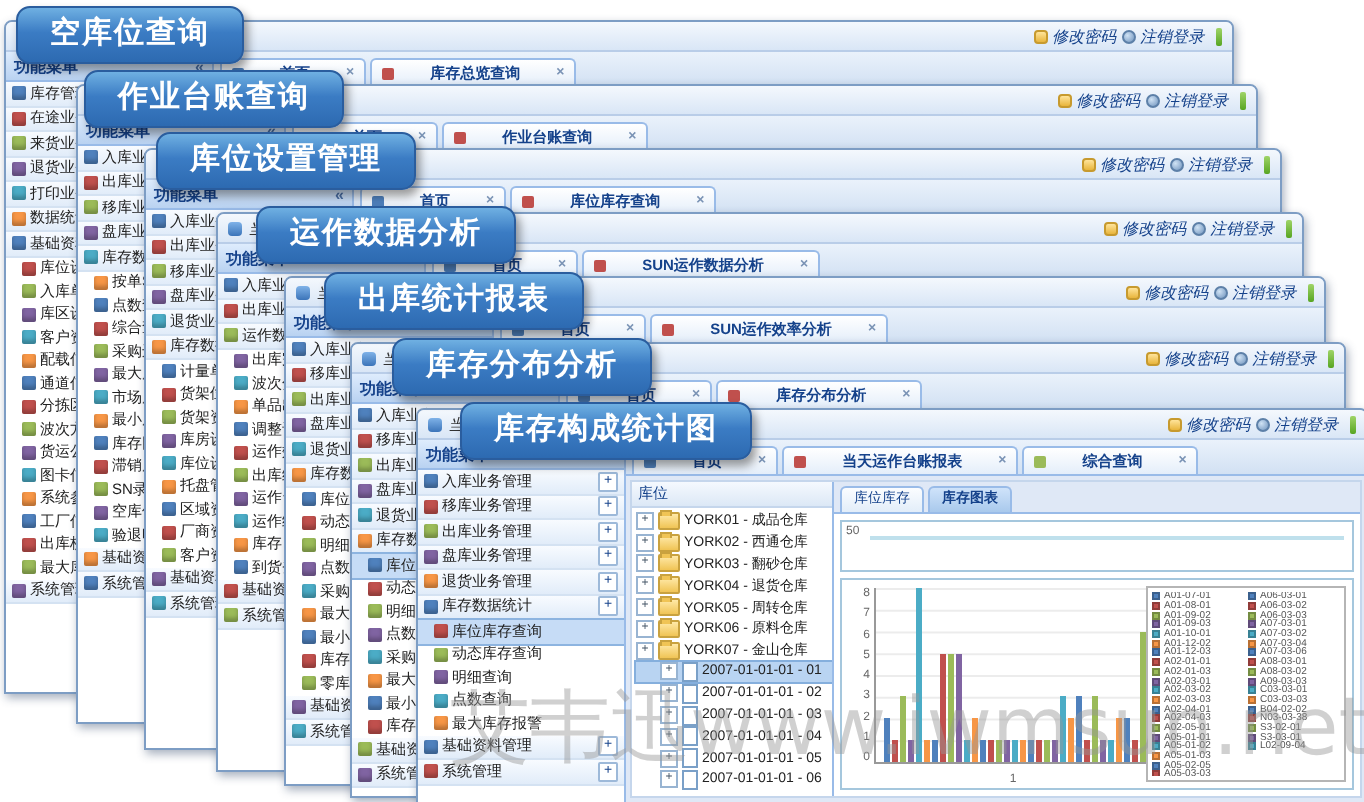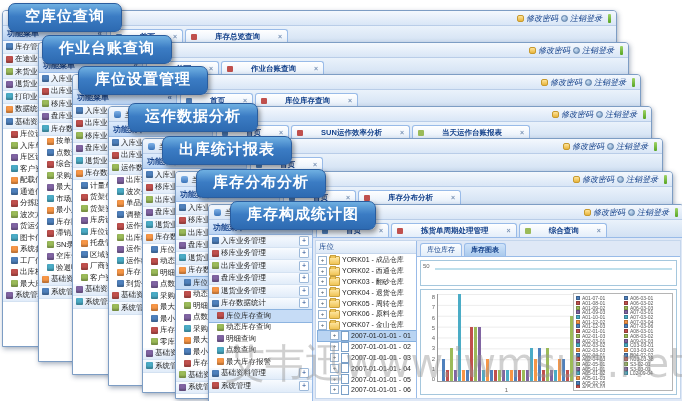--- a/index.html
+++ b/index.html
@@ -623,26 +623,21 @@
     <div class="mainarea">
       <div class="tabstrip">
 
       <span class="tab">
             <span class="tic" style="background: rgb(79, 129, 189);"></span>
             <span>首页</span>
             <span class="tx">×</span>
           </span>
           <span class="tab">
             <span class="tic" style="background: rgb(192, 80, 77);"></span>
-            <span>SUN运作效率分析</span>
-            <span class="tx">×</span>
-          </span>
-          <span class="tab">
-            <span class="tic" style="background: rgb(155, 187, 89);"></span>
-            <span>当天运作台账报表</span>
+            <span>SUN运作数据分析</span>
             <span class="tx">×</span>
           </span>
         </div>
       <div class="content"></div>
     </div>
   </div>
 </div>
 
 <div class="win" style="left:142px;top:138px;width:519px;height:253px;z-index:5">
   <div class="userbar">
@@ -755,20 +750,25 @@
         </div>
     </div>
     <div class="mainarea">
       <div class="tabstrip">
 
       <span class="tab">
             <span class="tic" style="background: rgb(79, 129, 189);"></span>
             <span>首页</span>
             <span class="tx">×</span>
           </span>
+          <span class="tab">
+            <span class="tic" style="background: rgb(192, 80, 77);"></span>
+            <span>SUN运作效率分析</span>
+            <span class="tx">×</span>
+          </span>
         </div>
       <div class="content">
         <div class="filterrow">
           <span>统计开始日期:</span>
           <span class="fin">2016-04-19</span>
           <span class="cal"></span>
           <span>统计结束日期:</span>
           <span class="fin">2016-04-19</span>
           <span class="cal"></span>
           <span>地区:</span>
@@ -996,21 +996,21 @@
     <div class="mainarea">
       <div class="tabstrip">
 
       <span class="tab">
             <span class="tic" style="background: rgb(79, 129, 189);"></span>
             <span>首页</span>
             <span class="tx">×</span>
           </span>
           <span class="tab">
             <span class="tic" style="background: rgb(192, 80, 77);"></span>
-            <span>拣货单周期处理管理</span>
+            <span>当天运作台账报表</span>
             <span class="tx">×</span>
           </span>
           <span class="tab">
             <span class="tic" style="background: rgb(155, 187, 89);"></span>
             <span>综合查询</span>
             <span class="tx">×</span>
           </span>
         </div>
       <div class="content">
         <div class="tree">

